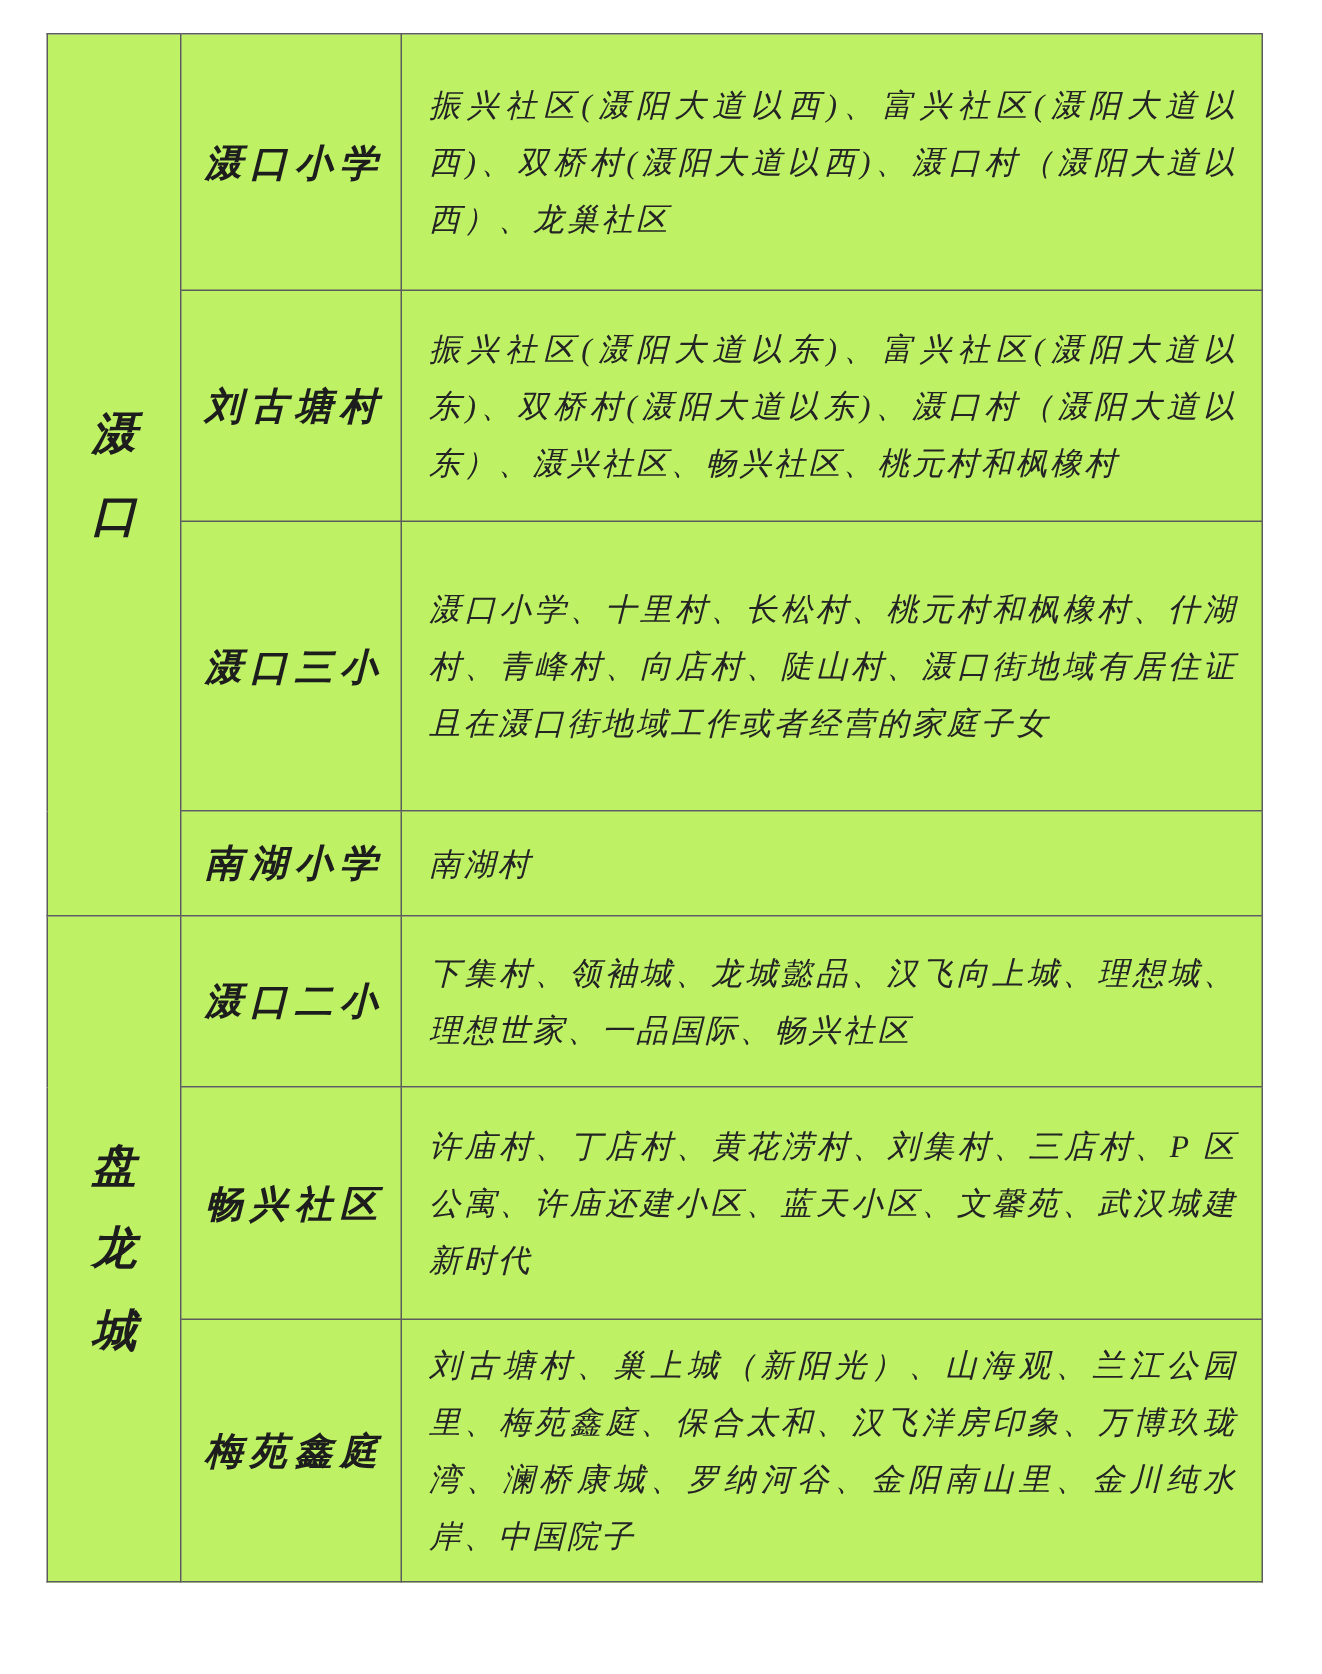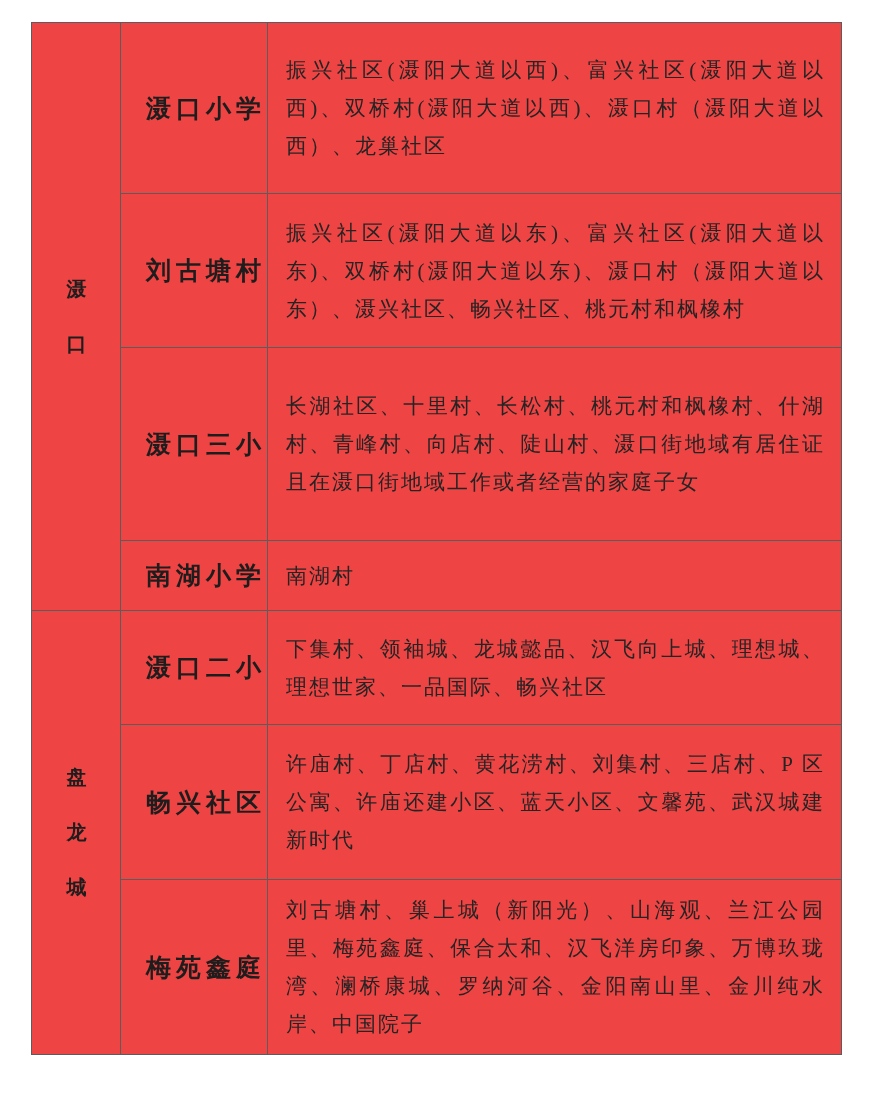--- a/index.html
+++ b/index.html
@@ -17,40 +17,41 @@
   table.district-table {
     border-collapse: collapse;
     table-layout: fixed;
     width: 810px;
     margin: 22px 0 0 31px;
     background: #ffffff;
   }
   table.district-table td {
     border: 1px solid #5c5c5c;
     vertical-align: middle;
-    background: #ef4444;
+    background: #bef264;
+    font-style: italic;
   }
   col.c-district { width: 89px; }
   col.c-school   { width: 147px; }
   col.c-areas    { width: 574px; }
 
   td.district-cell { text-align: center; }
   .vtext {
     width: 1.05em;
     margin: 0 auto;
     word-break: break-all;
     font-weight: bold;
-    font-size: 20px;
+    font-size: 30px;
     line-height: 55px;
     letter-spacing: 0;
-    text-align: right;
+    text-align: center;
     color: #1d1d1d;
   }
   td.school-cell {
-    text-align: right;
+    text-align: center;
     font-weight: bold;
     font-size: 25px;
     letter-spacing: 5px;
     text-indent: 5px;
     color: #1d1d1d;
     white-space: nowrap;
   }
   td.areas-cell {
     padding: 6px 16px 6px 18px;
     font-size: 21px;
@@ -84,21 +85,21 @@
       </td>
       <td class="school-cell">滠口小学</td>
       <td class="areas-cell">振兴社区(滠阳大道以西)、富兴社区(滠阳大道以西)、双桥村(滠阳大道以西)、滠口村（滠阳大道以西）、龙巢社区</td>
     </tr>
     <tr class="r2">
       <td class="school-cell">刘古塘村</td>
       <td class="areas-cell">振兴社区(滠阳大道以东)、富兴社区(滠阳大道以东)、双桥村(滠阳大道以东)、滠口村（滠阳大道以东）、滠兴社区、畅兴社区、桃元村和枫橡村</td>
     </tr>
     <tr class="r3">
       <td class="school-cell">滠口三小</td>
-      <td class="areas-cell">长湖社区、十里村、长松村、桃元村和枫橡村、什湖村、青峰村、向店村、陡山村、滠口街地域有居住证且在滠口街地域工作或者经营的家庭子女</td>
+      <td class="areas-cell">滠口小学、十里村、长松村、桃元村和枫橡村、什湖村、青峰村、向店村、陡山村、滠口街地域有居住证且在滠口街地域工作或者经营的家庭子女</td>
     </tr>
     <tr class="r4">
       <td class="school-cell">南湖小学</td>
       <td class="areas-cell">南湖村</td>
     </tr>
 
     <tr class="r5">
       <td class="district-cell" rowspan="3">
         <div class="vtext">盘龙城</div>
       </td>

